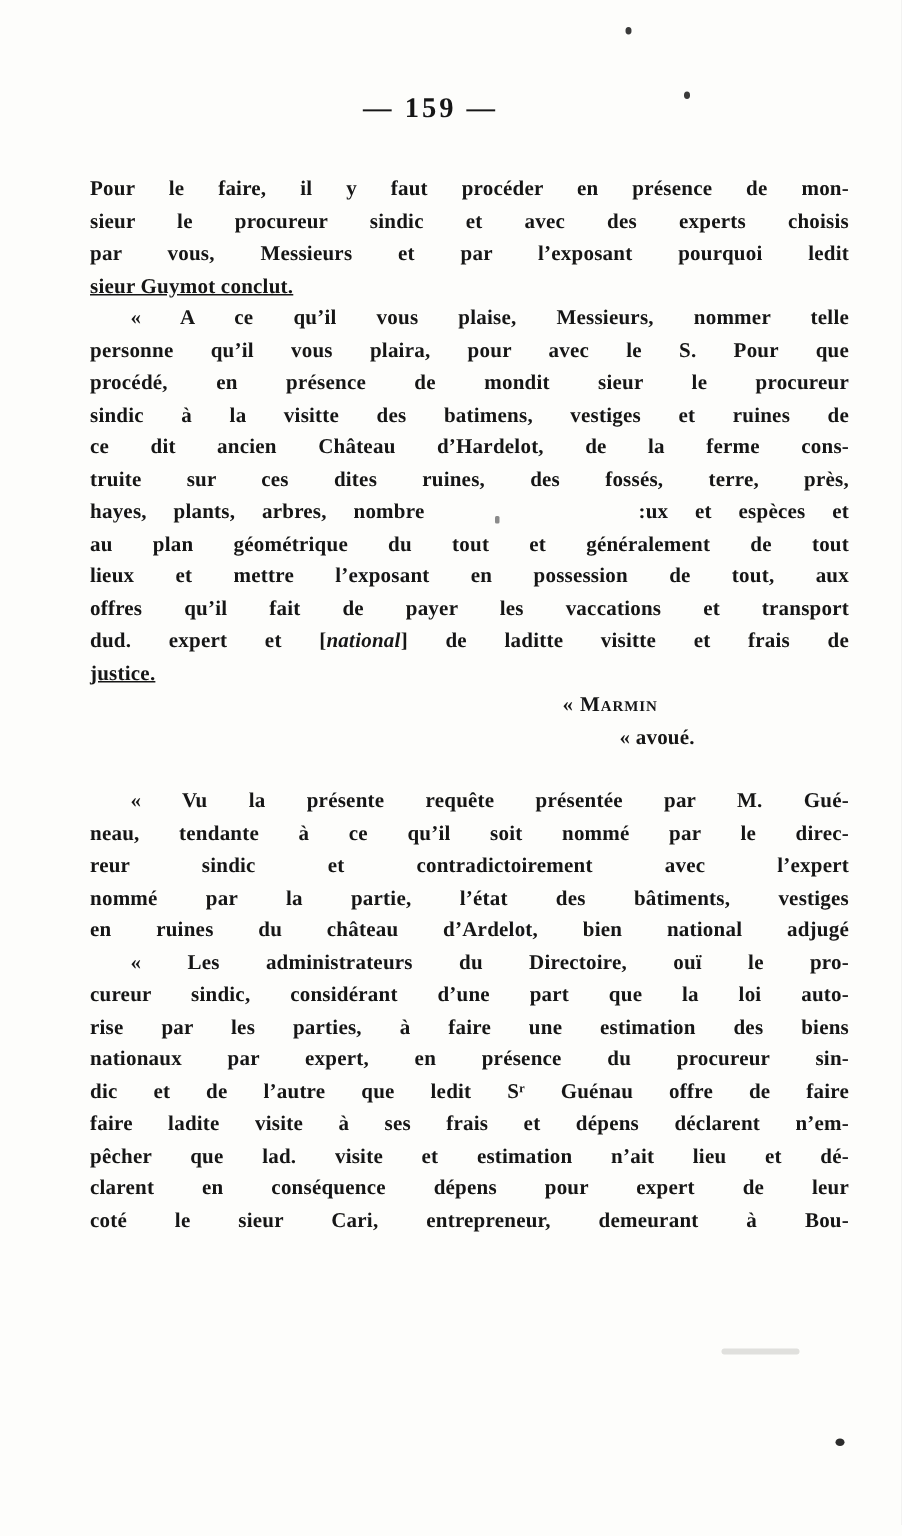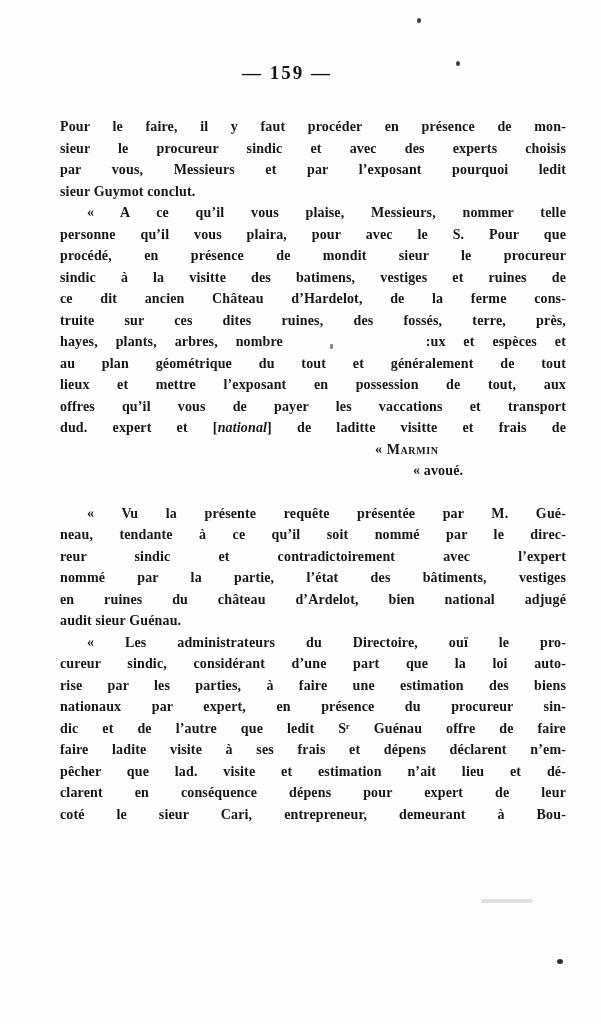--- a/index.html
+++ b/index.html
@@ -28,21 +28,21 @@
     top: 116px;
     left: 47px;
     width: 506px;
     font-size: 14px;
     line-height: 21.5px;
     letter-spacing: 0.15px;
     margin-left: 13px;
   }
   .para { margin: 0; padding: 0; }
   .line { text-align: justify; text-align-last: justify; }
-  .line.lastline { text-align-last: left; }
+  .line.lastline { text-align-last: left; text-decoration: underline; }
   .line.indent { padding-left: 27px; box-sizing: border-box; }
   .it { font-style: italic; }
   .sig-name { padding-left: 315px; font-variant: small-caps; letter-spacing: 0.6px; }
   .sig-role { padding-left: 353px; }
   .para-vu { margin-top: 21px; }
   .speck { position: absolute; background: #3a3a3a; border-radius: 50%; }
   .speck.s1 { left: 417px; top: 18px;  width: 4px; height: 5px; }
   .speck.s2 { left: 456px; top: 61px;  width: 4px; height: 5px; }
   .speck.s3 { left: 557px; top: 959px; width: 6px; height: 5px; background: #2c2c2c; }
   .speck.s4 { left: 330px; top: 344px; width: 3px; height: 5px; background: #8a8a8a; border-radius: 1px; }
@@ -68,36 +68,36 @@
     <div class="para">
       <div class="line indent">« A ce qu’il vous plaise, Messieurs, nommer telle</div>
       <div class="line">personne qu’il vous plaira, pour avec le S. Pour que</div>
       <div class="line">procédé, en présence de mondit sieur le procureur</div>
       <div class="line">sindic à la visitte des batimens, vestiges et ruines de</div>
       <div class="line">ce dit ancien Château d’Hardelot, de la ferme cons-</div>
       <div class="line">truite sur ces dites ruines, des fossés, terre, près,</div>
       <div class="line">hayes, plants, arbres, nombre&nbsp;&nbsp;&nbsp;&nbsp;&nbsp;&nbsp;&nbsp;&nbsp;:ux et espèces et</div>
       <div class="line">au plan géométrique du tout et généralement de tout</div>
       <div class="line">lieux et mettre l’exposant en possession de tout, aux</div>
-      <div class="line">offres qu’il vous de payer les vaccations et transport</div>
+      <div class="line">offres qu’il fait de payer les vaccations et transport</div>
       <div class="line"><span>dud. expert et [</span><span class="it">national</span><span>] de laditte visitte et frais de</span></div>
+      <div class="line lastline">justice.</div>
     </div>
 
     <div class="para">
       <div class="sig-name">« Marmin</div>
       <div class="sig-role">« avoué.</div>
     </div>
 
     <div class="para para-vu">
       <div class="line indent">« Vu la présente requête présentée par M. Gué-</div>
       <div class="line">neau, tendante à ce qu’il soit nommé par le direc-</div>
       <div class="line">reur sindic et contradictoirement avec l’expert</div>
       <div class="line">nommé par la partie, l’état des bâtiments, vestiges</div>
       <div class="line">en ruines du château d’Ardelot, bien national adjugé</div>
-      <div class="line lastline">audit sieur Guénau.</div>
     </div>
 
     <div class="para">
       <div class="line indent">« Les administrateurs du Directoire, ouï le pro-</div>
       <div class="line">cureur sindic, considérant d’une part que la loi auto-</div>
       <div class="line">rise par les parties, à faire une estimation des biens</div>
       <div class="line">nationaux par expert, en présence du procureur sin-</div>
       <div class="line">dic et de l’autre que ledit Sʳ Guénau offre de faire</div>
       <div class="line">faire ladite visite à ses frais et dépens déclarent n’em-</div>
       <div class="line">pêcher que lad. visite et estimation n’ait lieu et dé-</div>

